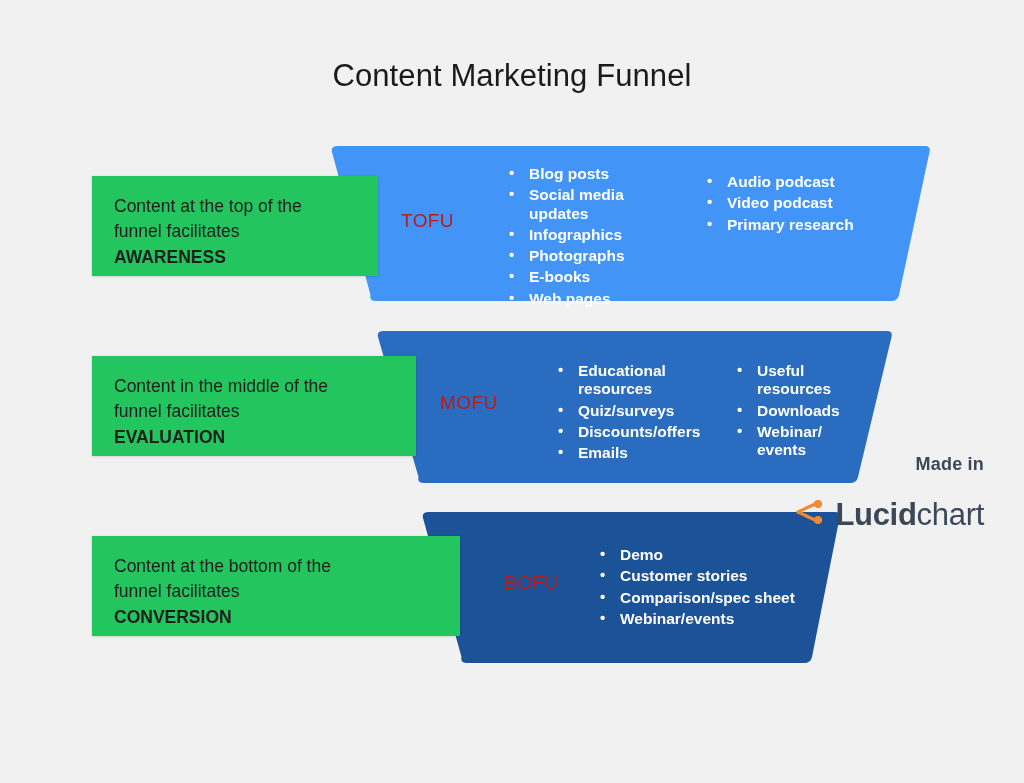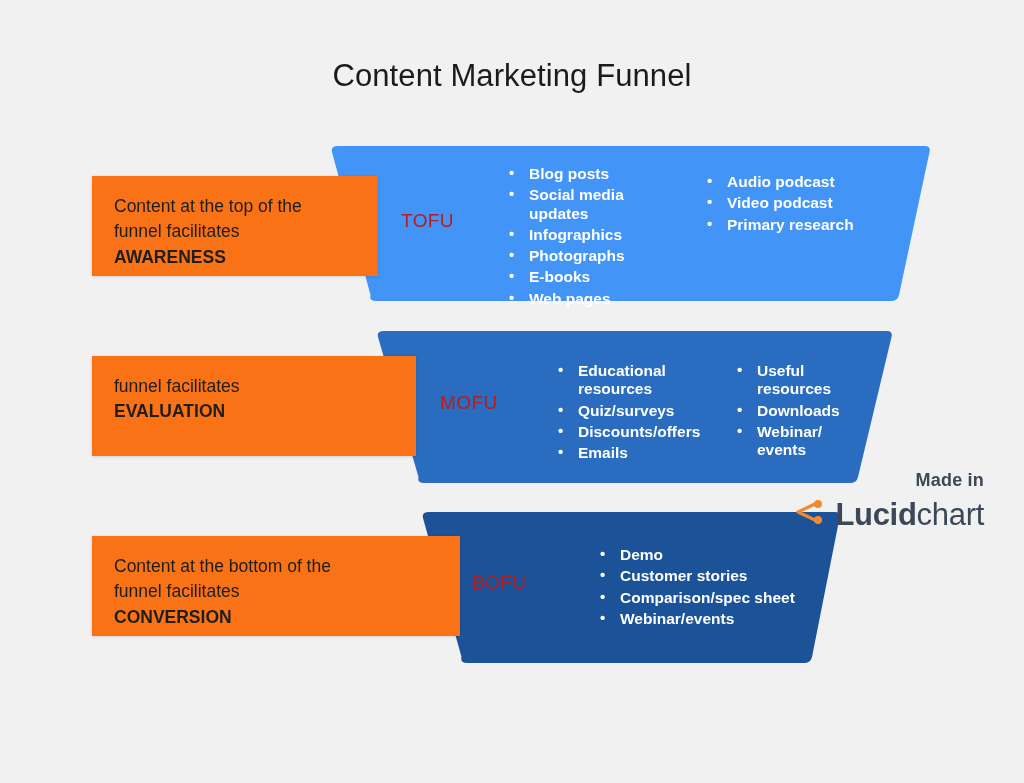--- a/index.html
+++ b/index.html
@@ -43,21 +43,21 @@
     left: 0;
     width: 1024px;
     height: 783px;
     pointer-events: none;
   }
   .funnel-svg path { pointer-events: auto; }
 
   
   .callout {
     position: absolute;
-    background: #f97316;
+    background: #22c55e;
     box-shadow: 0 1px 3px rgba(0,0,0,0.10), 0 0 1px rgba(0,0,0,0.12);
     padding: 18px 22px 18px 22px;
     box-sizing: border-box;
     font-size: 17.5px;
     line-height: 1.45;
     color: #1e1e1e;
   }
   .callout .strong { font-weight: 700; }
 
   #callout-tofu  { left: 92px;  top: 176px; width: 286px; height: 100px; }
@@ -68,21 +68,21 @@
   .stage-label {
     position: absolute;
     color: #b91c1c;
     font-weight: 400;
     font-size: 19px;
     letter-spacing: 0.4px;
     white-space: nowrap;
   }
   #label-tofu { left: 401px; top: 210px; }
   #label-mofu { left: 440px; top: 392px; }
-  #label-bofu { left: 472px; top: 572px; text-align: center; }
+  #label-bofu { left: 504px; top: 572px; text-align: center; }
 
   
   .bullets {
     position: absolute;
     color: #ffffff;
     font-size: 15.5px;
     line-height: 1.18;
     list-style: none;
     margin: 0;
     padding: 0;
@@ -115,21 +115,21 @@
     position: absolute;
     right: 40px;
     bottom: 24px;
     text-align: right;
   }
   .made-in {
     font-size: 18px;
     font-weight: 700;
     color: #3c4858;
     letter-spacing: 0.2px;
-    margin-bottom: 6px;
+    margin-bottom: 22px;
   }
   .logo-row {
     display: flex;
     align-items: center;
     justify-content: flex-end;
     gap: 10px;
   }
   .logo-word {
     font-size: 31px;
     color: #3c4858;
@@ -153,20 +153,21 @@
     <path id="shape-bofu" d="M 429 512 L 835 512 Q 841 512 839.5 518 L 812 657 Q 810.5 663 804 663 L 467 663 Q 460 663 461.5 657 L 423 518 Q 421.5 512 429 512 Z" fill="#1c5298"></path>
   </svg>
 
   <div class="callout" id="callout-tofu">
     <div>Content at the top of the</div>
     <div>funnel facilitates</div>
     <div class="strong">AWARENESS</div>
   </div>
 
   <div class="callout" id="callout-mofu">
+    <div>Content in the middle of the</div>
     <div>funnel facilitates</div>
     <div class="strong">EVALUATION</div>
   </div>
 
   <div class="callout" id="callout-bofu">
     <div>Content at the bottom of the</div>
     <div>funnel facilitates</div>
     <div class="strong">CONVERSION</div>
   </div>
 

